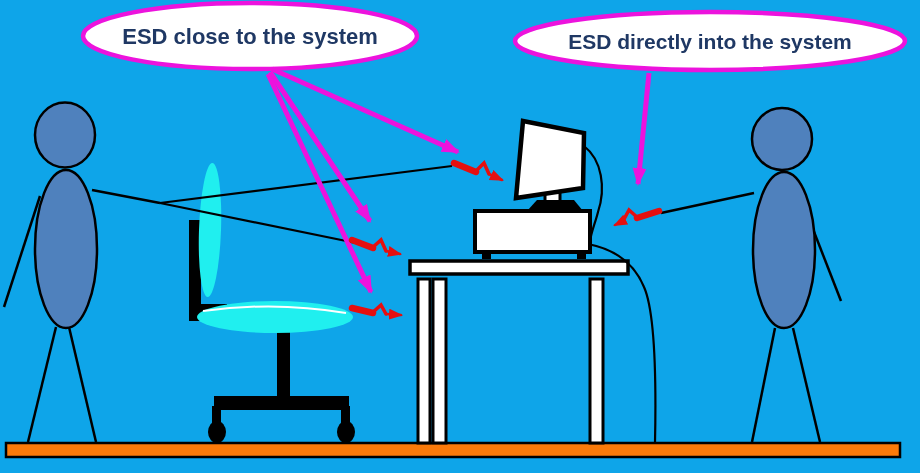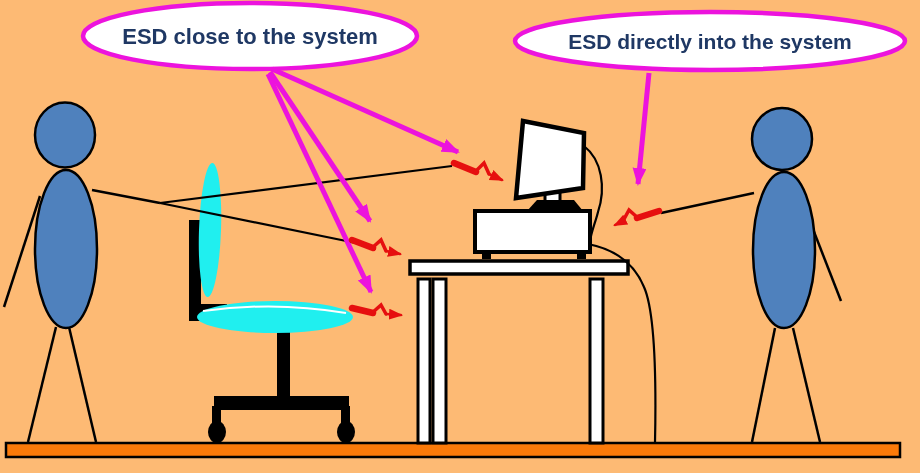--- a/index.html
+++ b/index.html
@@ -1,16 +1,16 @@
 <!DOCTYPE html>
 <html><head>
 <meta charset="utf-8">
 <style>
   html,body{margin:0;padding:0;background:#fff;}
-  #stage{position:relative;width:920px;height:473px;background:#fdba74;overflow:hidden;
+  #stage{position:relative;width:920px;height:473px;background:#0ea5e9;overflow:hidden;
          font-family:"Liberation Sans",sans-serif;}
   #stage svg{position:absolute;left:0;top:0;}
   .callout-text{font-family:"Liberation Sans",sans-serif;font-weight:bold;fill:#1F3864;}
 </style>
 </head>
 <body>
 
 <div id="stage">
 <svg width="920" height="473" viewBox="0 0 920 473">
   <defs>

